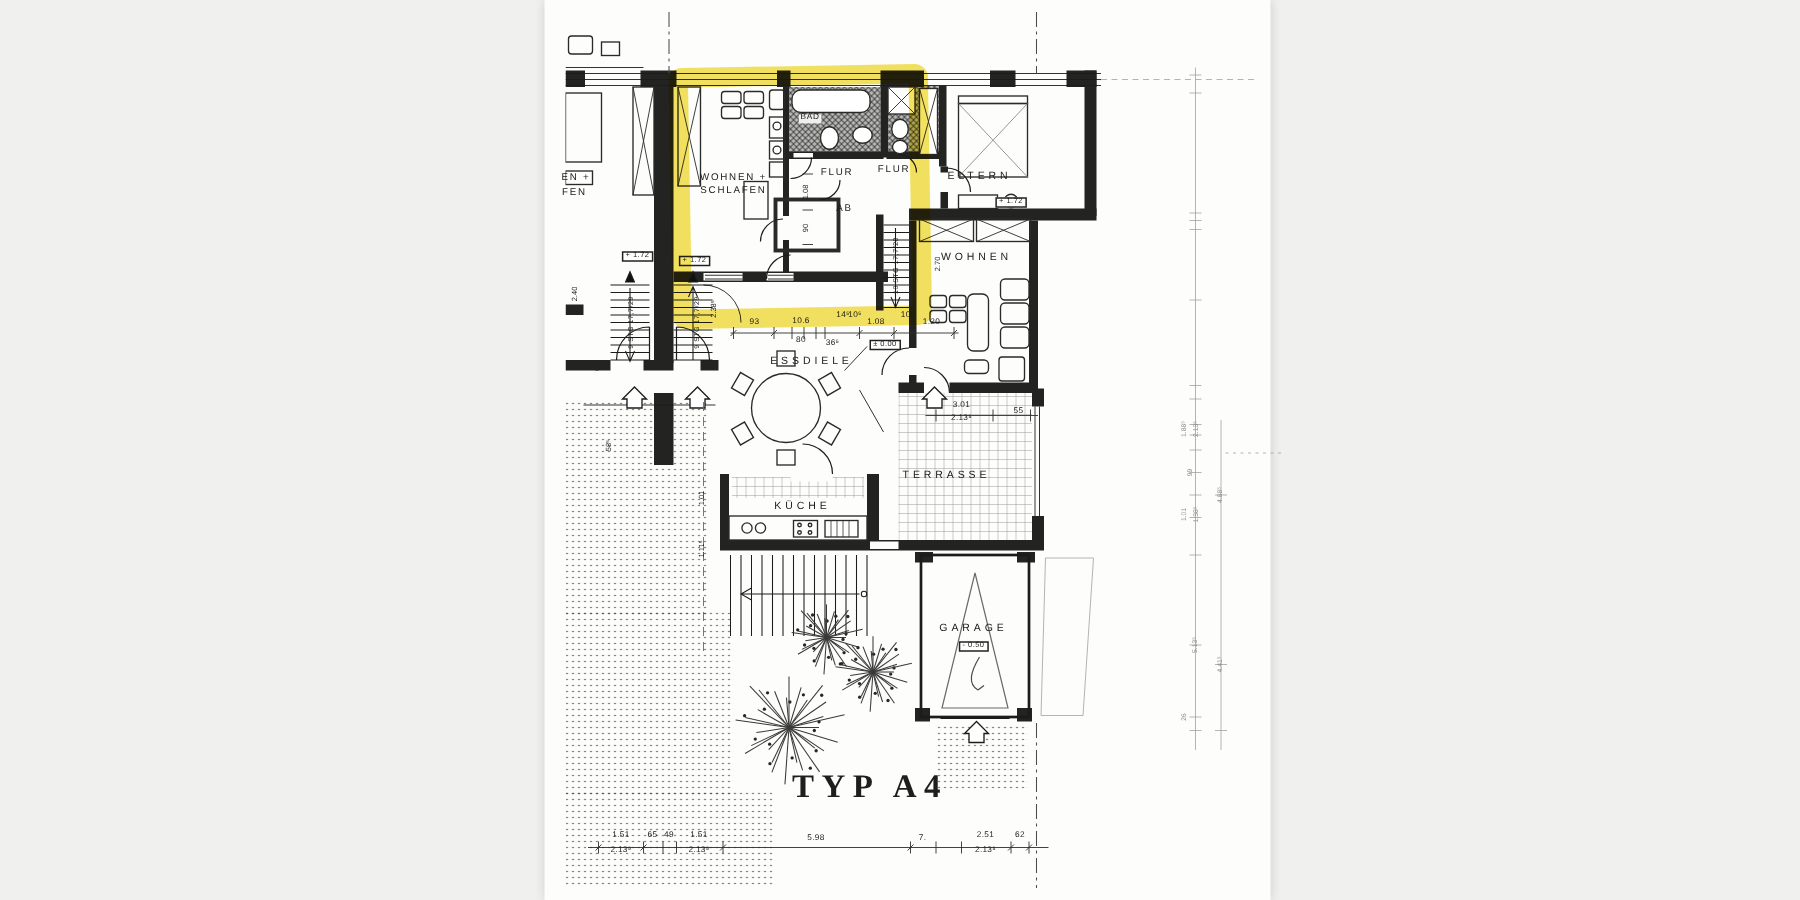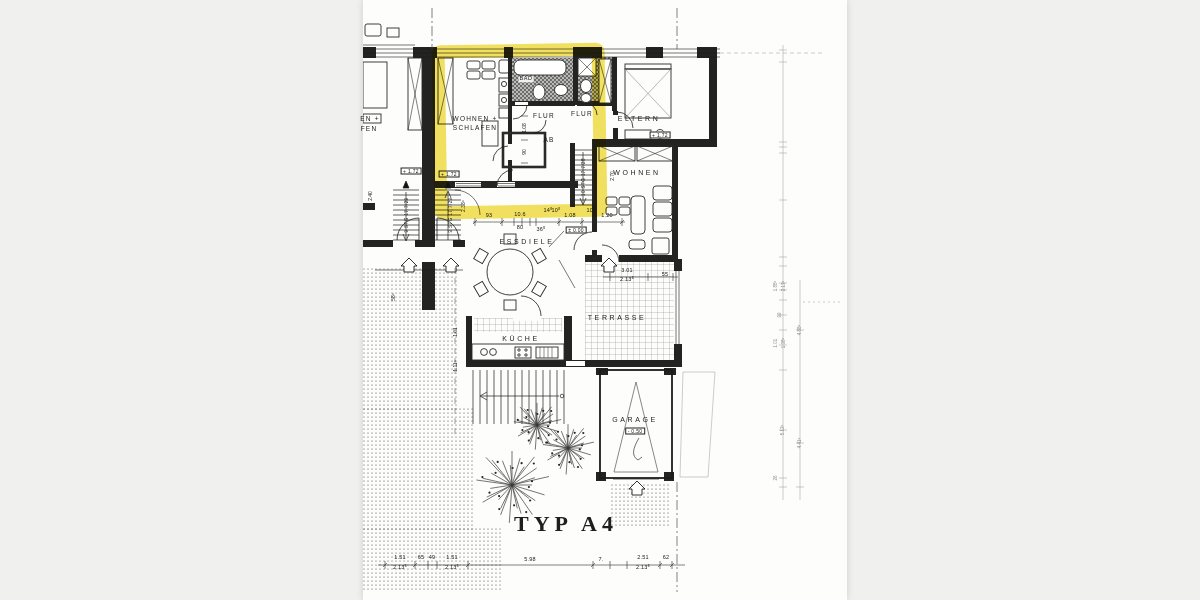--- a/index.html
+++ b/index.html
@@ -1,20 +1,20 @@
 <!DOCTYPE html>
 <html><head>
 <meta charset="utf-8">
 <style>
   html,body{margin:0;padding:0;}
   .stage{position:relative;width:1200px;height:600px;background:#f0f0ee;overflow:hidden;
          font-family:"Liberation Sans",sans-serif;}
   .paper{position:absolute;left:363px;top:0;width:484px;height:600px;background:#fdfdfb;
          box-shadow:0 0 7px rgba(0,0,0,.14);}
-  .plan{position:absolute;left:363px;top:0;width:484px;height:600px;}
+  .plan{position:absolute;left:377px;top:0;width:484px;height:600px;}
   .plan svg{position:absolute;left:0;top:0;z-index:1;}
   .ann-layer{position:absolute;left:0;top:0;width:484px;height:600px;z-index:2;}
   .ann{position:absolute;transform:translate(-50%,-50%);white-space:nowrap;color:#1b1b1b;
        line-height:1;}
   .room{font-size:6.5px;letter-spacing:1.2px;}
   .rooms{font-size:7px;letter-spacing:2.6px;}
   .chip{font-size:5.5px;letter-spacing:.5px;background:#efefef;padding:0 1px;}
   .lvl{font-size:5px;border:1px solid #222;background:#fff;padding:0 1.5px;letter-spacing:.3px;}
   .dim{font-size:5.5px;letter-spacing:.2px;}
   .dimv{font-size:5px;transform:translate(-50%,-50%) rotate(-90deg);}

